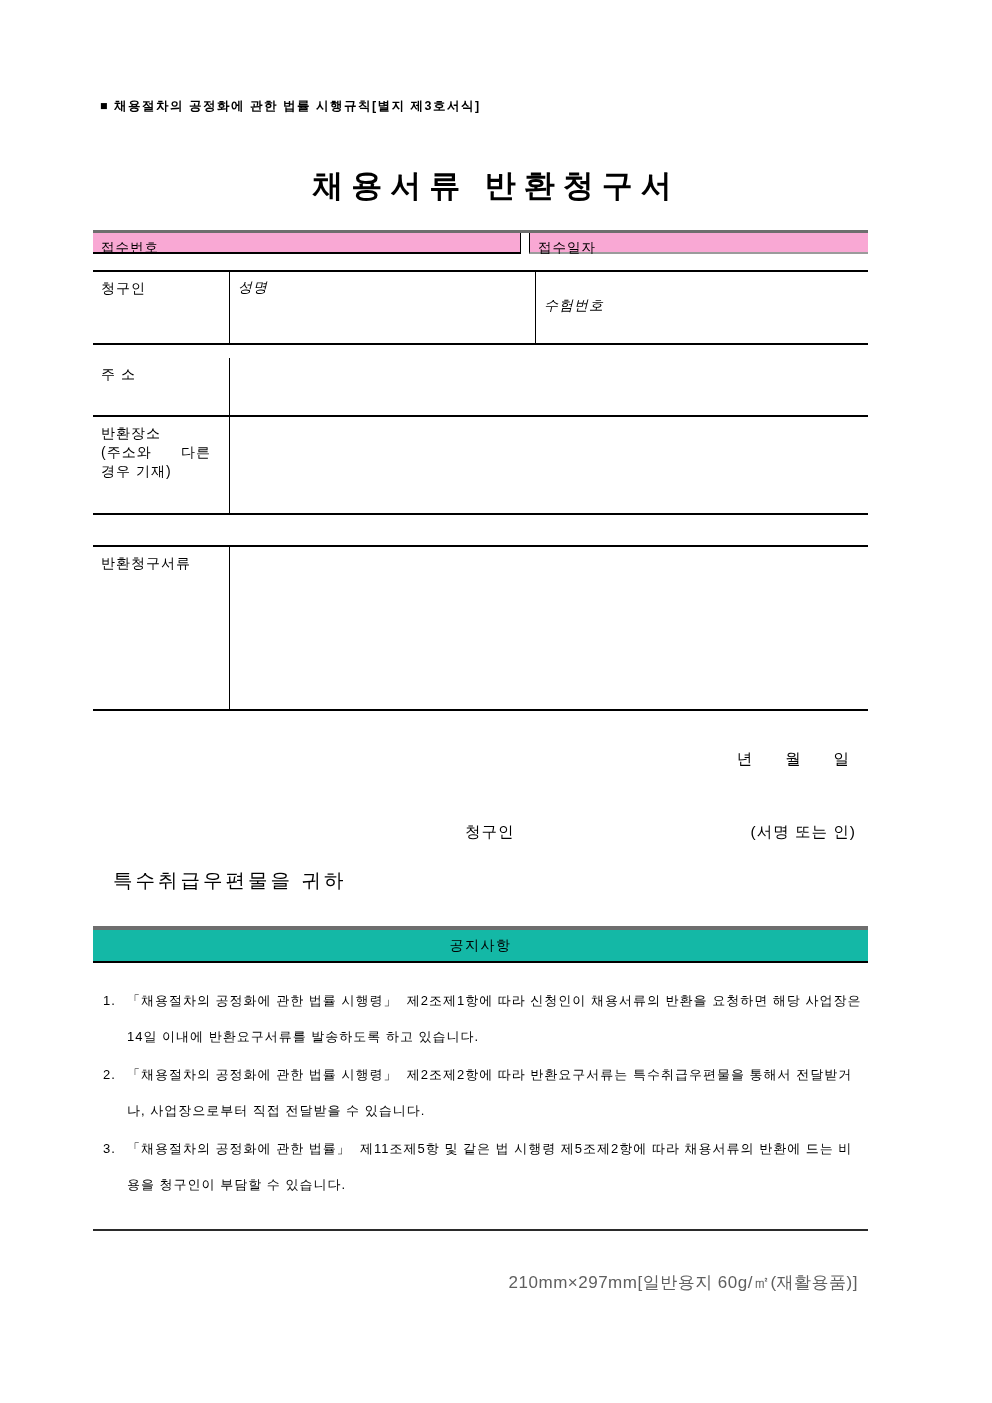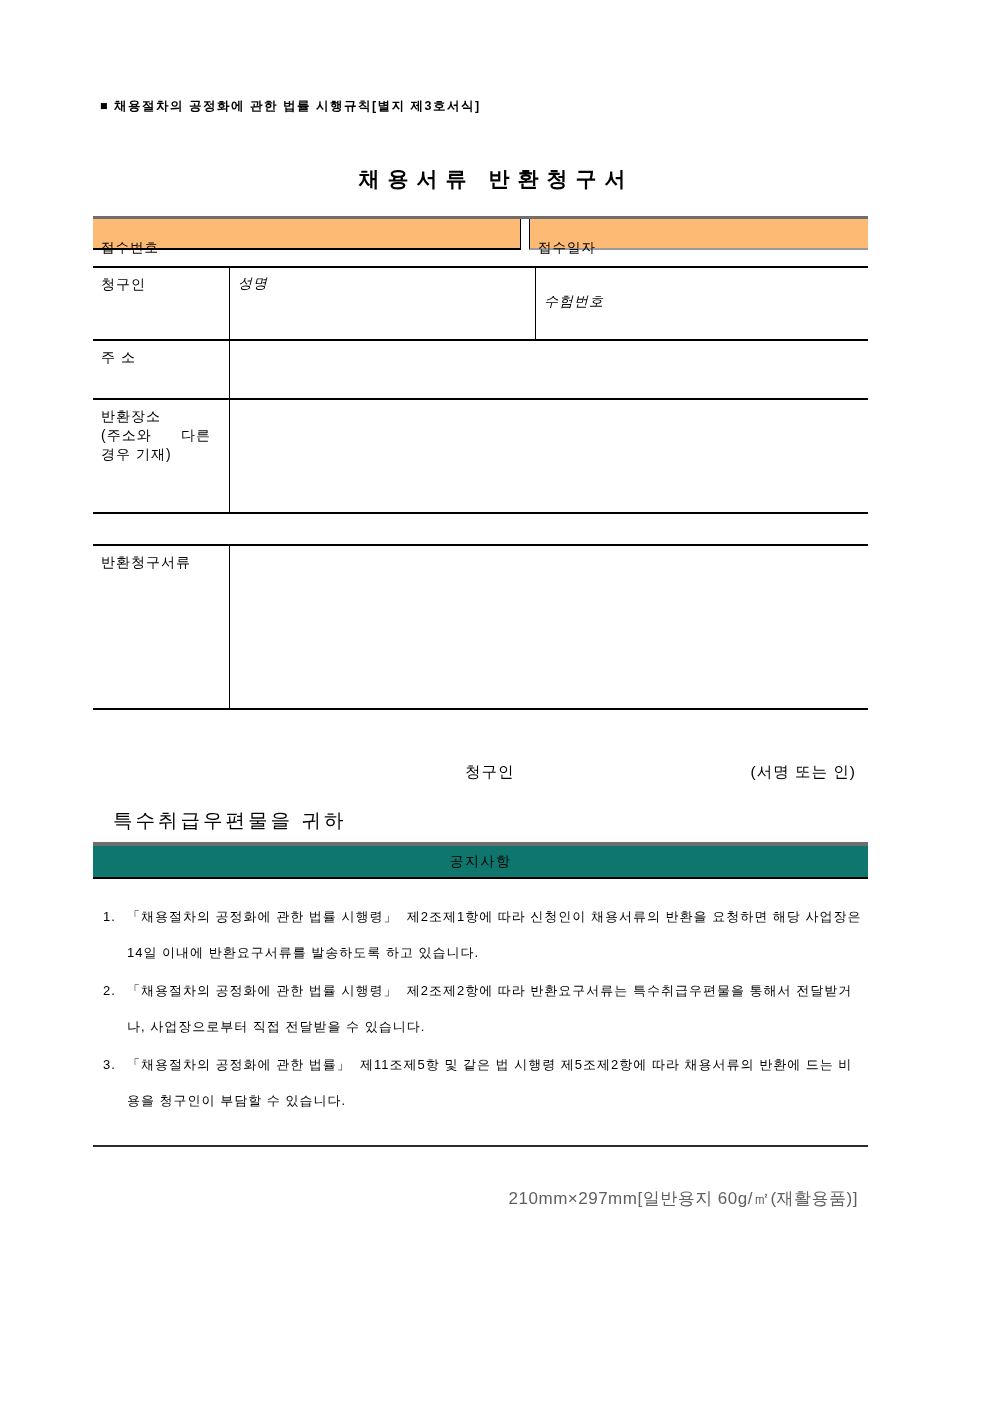--- a/index.html
+++ b/index.html
@@ -17,50 +17,50 @@
   }
   .note {
     margin: 98px 16px 0 100px;
     font-size: 12.5px;
     letter-spacing: 1.5px;
     font-weight: bold;
   }
   .title {
     margin-top: 50px;
     text-align: center;
-    font-size: 21px;
+    font-size: 31px;
     font-weight: bold;
     letter-spacing: 8px;
   }
   .content {
     margin: 0 124px 0 93px; 
   }
   
   .receipt {
     margin-top: 23px;
     display: flex;
     border-top: 3px solid #6e6e6e;
   }
   .receipt .cell {
-    background: #fdba74;
+    background: #f9a8d4;
     box-sizing: border-box;
-    height: 31px;
-    padding: 20px 0 0 8px;
+    height: 21px;
+    padding: 6px 0 0 8px;
     font-size: 13.5px;
     letter-spacing: 1px;
   }
   .receipt .left  { width: 428px; border-right: 1px solid #000; border-bottom: 2px solid #000; }
   .receipt .gapcell { width: 8px; background: #fff; }
   .receipt .right { flex: 1; border-left: 1px solid #000; border-bottom: 2px solid #9b9b9b; }
   
   .tbl { margin-top: 16px; border-top: 2px solid #000; font-size: 14px; letter-spacing: 1px; }
   .trow { display: flex; border-bottom: 2px solid #000; box-sizing: border-box; }
   .trow.r1 { height: 73px; }
-  .trow.r2 { height: 59px; }
-  .trow.r3 { height: 112px; }
+  .trow.r2 { height: 59px; margin-top: 13px; }
+  .trow.r3 { height: 96px; }
   .lcell {
     width: 136px;
     box-sizing: border-box;
     padding: 7px 4px 0 8px;
     white-space: pre-wrap;
     line-height: 19px;
   }
   .vline { border-left: 1px solid #000; box-sizing: border-box; font-style: italic; }
   .mcell { width: 306px; padding: 7px 0 0 8px; }
   .rcell { flex: 1; padding: 25px 0 0 8px; }
@@ -102,22 +102,22 @@
     letter-spacing: 1px;
   }
   .recipient {
     margin-top: 24px;
     padding-left: 20px;
     font-size: 19.5px;
     letter-spacing: 3px;
   }
   
   .notice-bar {
-    margin-top: 8px;
-    background: #0f766e;
+    margin-top: 32px;
+    background: #14b8a6;
     border-top: 4px solid #6e6e6e;
     border-bottom: 2px solid #000;
     height: 31px;
     line-height: 31px;
     text-align: center;
     font-size: 14px;
     letter-spacing: 1.5px;
   }
   .notice-list {
     margin-top: 20px;
@@ -179,20 +179,21 @@
     </div>
   </div>
   <div style="border-top:2px solid #000;"></div>
 
   <div class="tbl2">
     <div class="lcell">반환청구서류</div>
     <div class="fcell vline"></div>
   </div>
 
 
+  <div class="date-line">년      월      일</div>
 
   <div class="sign-row">
     <span>청구인</span>
     <span>(서명 또는 인)</span>
   </div>
 
   <div class="recipient">특수취급우편물을 귀하</div>
 
   <div class="notice-bar">공지사항</div>
 

